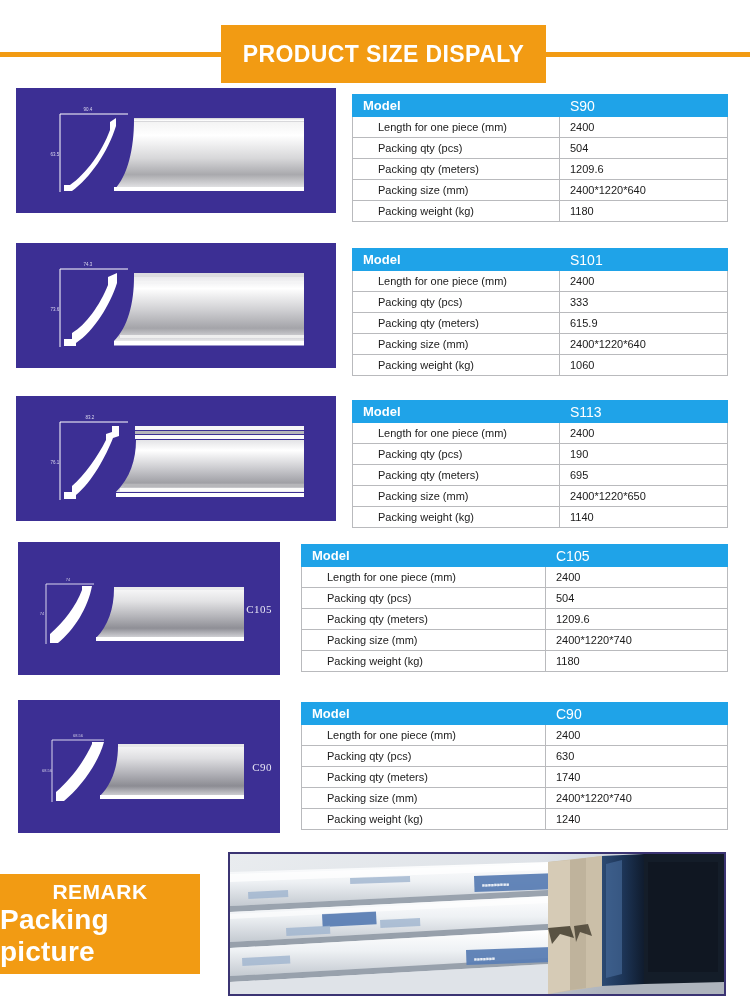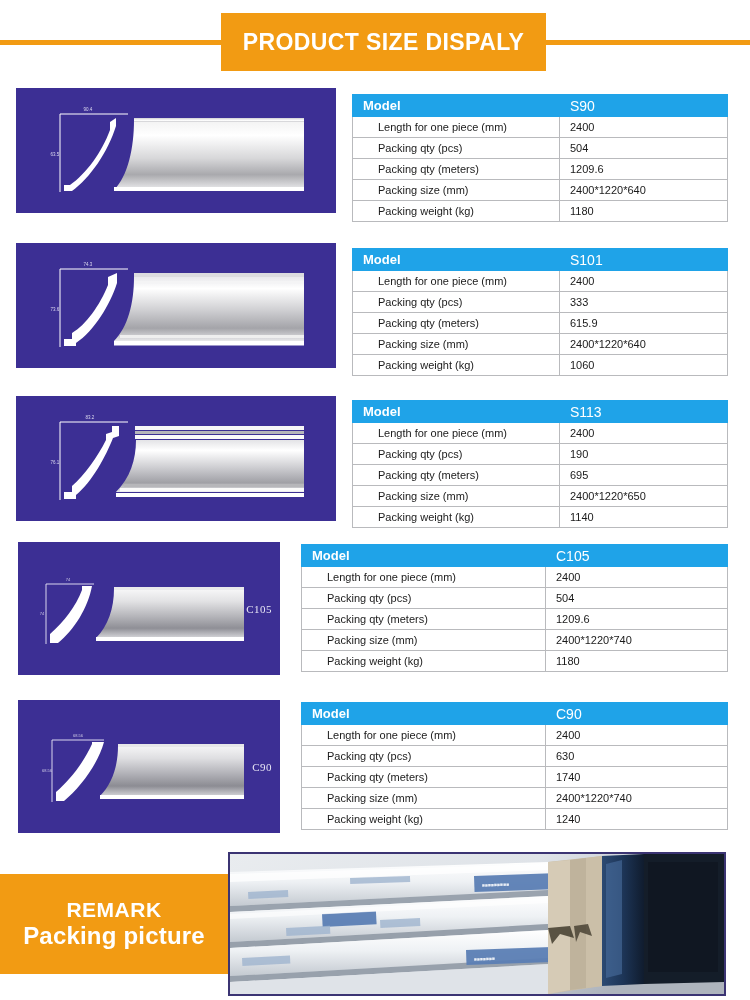--- a/index.html
+++ b/index.html
@@ -12,21 +12,21 @@
     background: #ffffff;
     font-family: "Liberation Sans", sans-serif;
     position: relative;
     overflow: hidden;
   }
 
   
   .banner-wrap {
     position: absolute;
     left: 0;
-    top: 0;
+    top: 12px;
     width: 728px;
     height: 82px;
   }
   .banner-rule {
     position: absolute;
     left: 0;
     top: 40px;
     width: 750px;
     height: 5px;
     background: #f29b13;
@@ -104,37 +104,37 @@
     font-size: 14px;
   }
   table.spec td.k { padding-left: 25px; }
   table.spec td.v { padding-left: 10px; }
 
   
   .remark-box {
     position: absolute;
     left: 0;
     top: 874px;
-    width: 228px;
+    width: 200px;
     height: 100px;
     background: #f29b13;
     display: flex;
     flex-direction: column;
     align-items: center;
     justify-content: center;
   }
   .remark-line1 {
     color: #ffffff;
     font-size: 21px;
     font-weight: bold;
     letter-spacing: 0.5px;
   }
   .remark-line2 {
     color: #ffffff;
-    font-size: 24px;
+    font-size: 28px;
     font-weight: bold;
     margin-top: 0;
     letter-spacing: 0.2px;
   }
 
   
   .photo {
     position: absolute;
     left: 228px;
     top: 852px;

